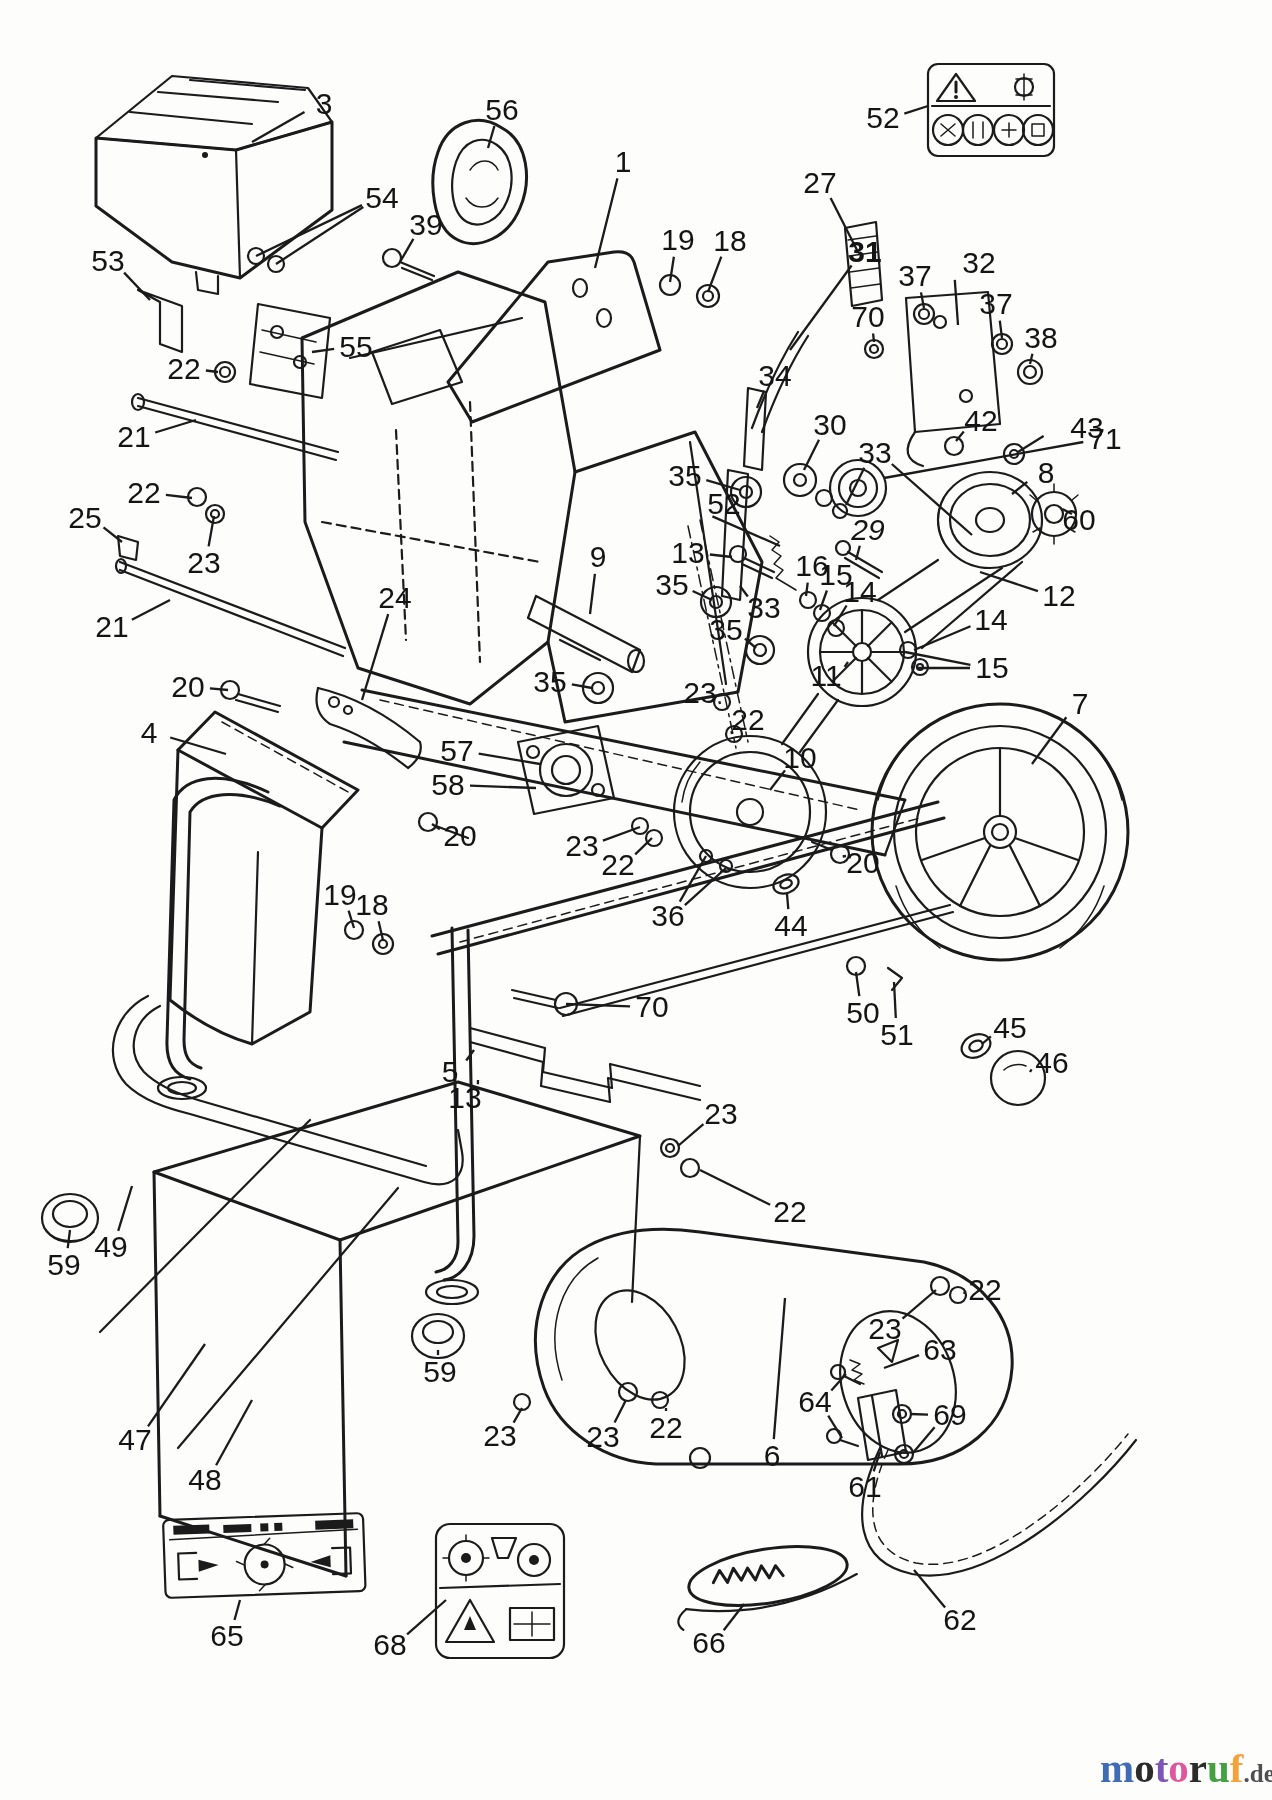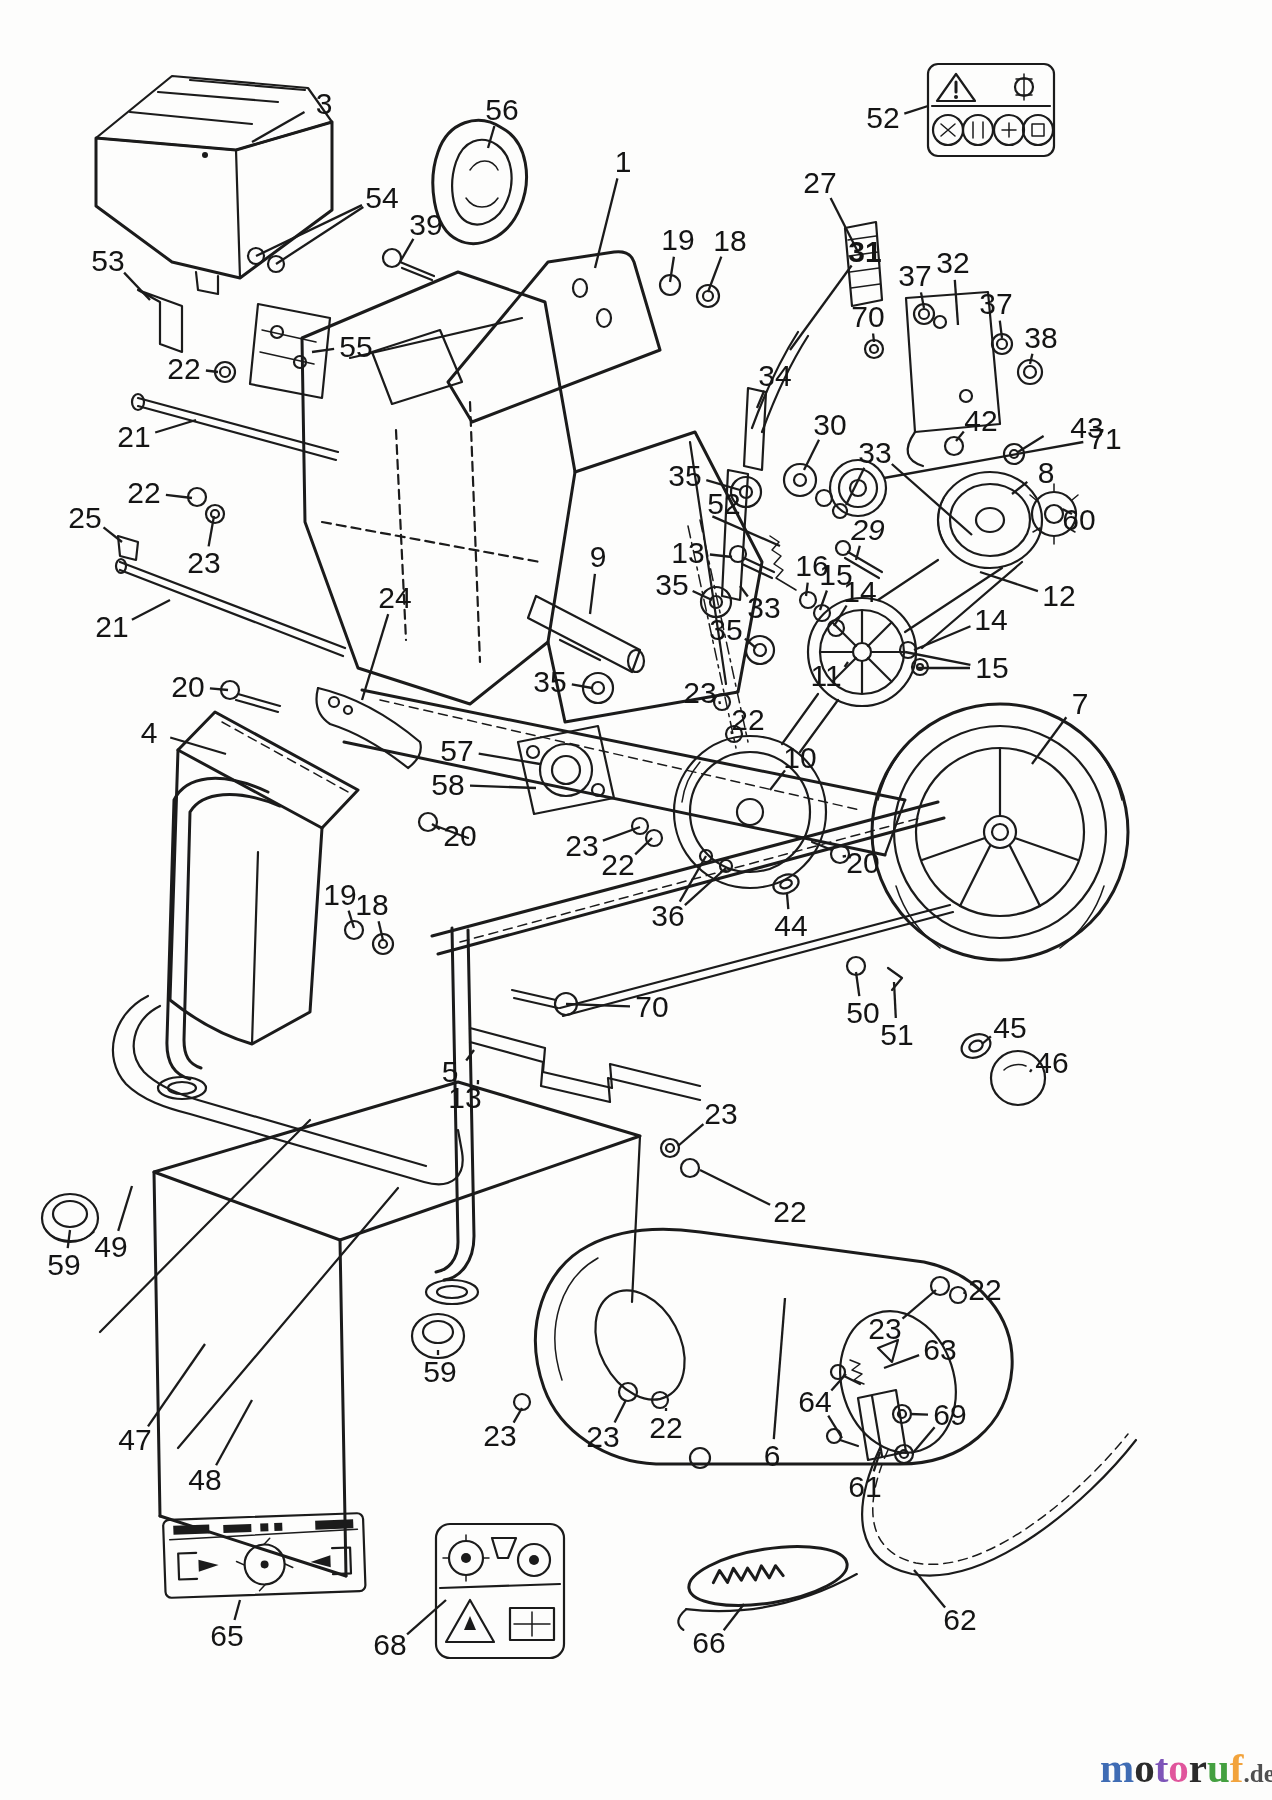--- a/index.html
+++ b/index.html
@@ -480,21 +480,21 @@
       <div class="callout" style="left: 502px; top: 110px;">56</div>
       <div class="callout" style="left: 623px; top: 162px;">1</div>
       <div class="callout" style="left: 382px; top: 198px;">54</div>
       <div class="callout" style="left: 426px; top: 225px;">39</div>
       <div class="callout" style="left: 883px; top: 118px;">52</div>
       <div class="callout" style="left: 820px; top: 183px;">27</div>
       <div class="callout" style="left: 678px; top: 240px;">19</div>
       <div class="callout" style="left: 730px; top: 241px;">18</div>
       <div class="callout" style="left: 865px; top: 252px; font-weight: bold;">31</div>
       <div class="callout" style="left: 915px; top: 276px;">37</div>
-      <div class="callout" style="left: 953px; top: 263px;">32</div>
+      <div class="callout" style="left: 979px; top: 263px;">32</div>
       <div class="callout" style="left: 996px; top: 304px;">37</div>
       <div class="callout" style="left: 1041px; top: 338px;">38</div>
       <div class="callout" style="left: 868px; top: 317px;">70</div>
       <div class="callout" style="left: 108px; top: 261px;">53</div>
       <div class="callout" style="left: 356px; top: 347px;">55</div>
       <div class="callout" style="left: 184px; top: 369px;">22</div>
       <div class="callout" style="left: 134px; top: 437px;">21</div>
       <div class="callout" style="left: 775px; top: 376px;">34</div>
       <div class="callout" style="left: 830px; top: 425px;">30</div>
       <div class="callout" style="left: 981px; top: 421px;">42</div>

